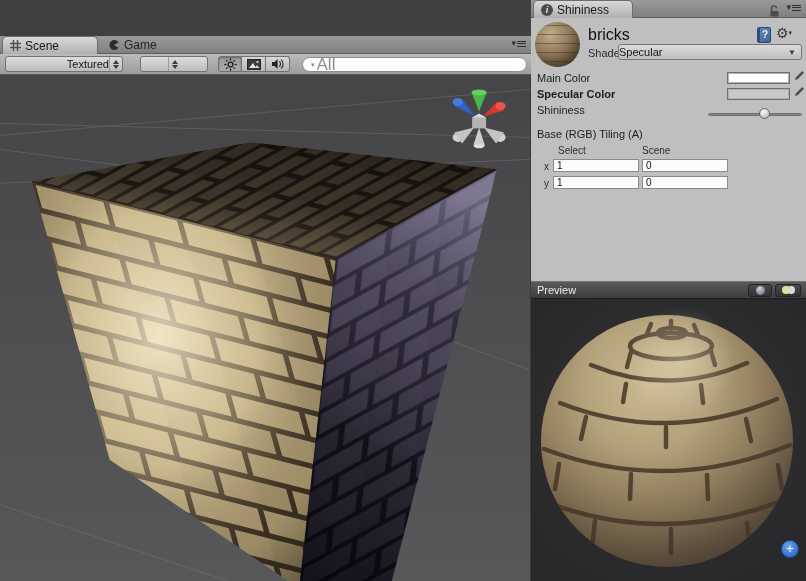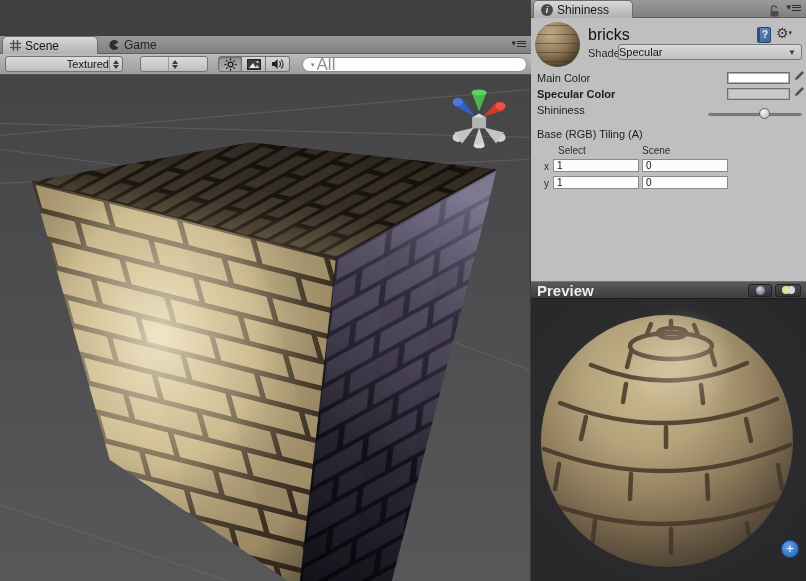--- a/index.html
+++ b/index.html
@@ -101,21 +101,21 @@
   .axis-label { position:absolute; font-size:10px; color:#2e2e2e; }
   .num-input { position:absolute; width:86px; height:13px; background:#fcfcfc; border:1px solid #8a8a8a;
     font-size:10px; color:#111; padding:0 0 0 3px; font-family:"Liberation Sans",sans-serif; }
   #tex-thumb { position:absolute; left:199px; top:126px; width:71px; height:71px; border:1px solid #646464; }
   #select-btn { position:absolute; right:0; bottom:0; width:37px; height:13px;
     background:linear-gradient(#e6e6e6,#c6c6c6); border:1px solid #5c5c5c;
     font-size:9px; color:#111; text-align:center; line-height:11px; }
   #preview-header { position:absolute; left:0; right:0; top:263px; height:18px;
     background:linear-gradient(#5a5a5c,#3d3d3f); border-top:1px solid #757577; border-bottom:1px solid #1c1c1c;
     display:flex; align-items:center; }
-  #preview-title { font-size:15px; font-weight:bold; color:#ececec; padding-left:6px; flex:1; }
+  #preview-title { font-size:11px; font-weight:normal; color:#ececec; padding-left:6px; flex:1; }
   .pv-btn { width:24px; height:13px; margin-right:3px; background:linear-gradient(#4a4a4c,#323234);
     border:1px solid #222; border-radius:3px; display:flex; align-items:center; justify-content:center; gap:0; }
   .pv-ball { width:9px; height:9px; border-radius:50%; background:radial-gradient(circle at 38% 30%, #cdd4de, #8b93a4 55%, #4d5260); }
   .pv-dot1 { width:8px; height:8px; border-radius:50%; background:#e6df96; margin-right:-3px; }
   .pv-dot2 { width:8px; height:8px; border-radius:50%; background:#d9d9d9; }
   #preview-body { position:absolute; left:0; right:0; top:281px; bottom:0;
     background:radial-gradient(circle at 50% 45%, #343436, #29292b 78%); }
   #add-btn { position:absolute; right:7px; bottom:23px; width:18px; height:18px; border-radius:50%;
     background:radial-gradient(circle at 40% 32%, #6aa4e8, #3173cd 70%, #2a62b2); border:1px solid #1d4c8f;
     color:#fff; font-size:13px; line-height:15px; text-align:center; }

